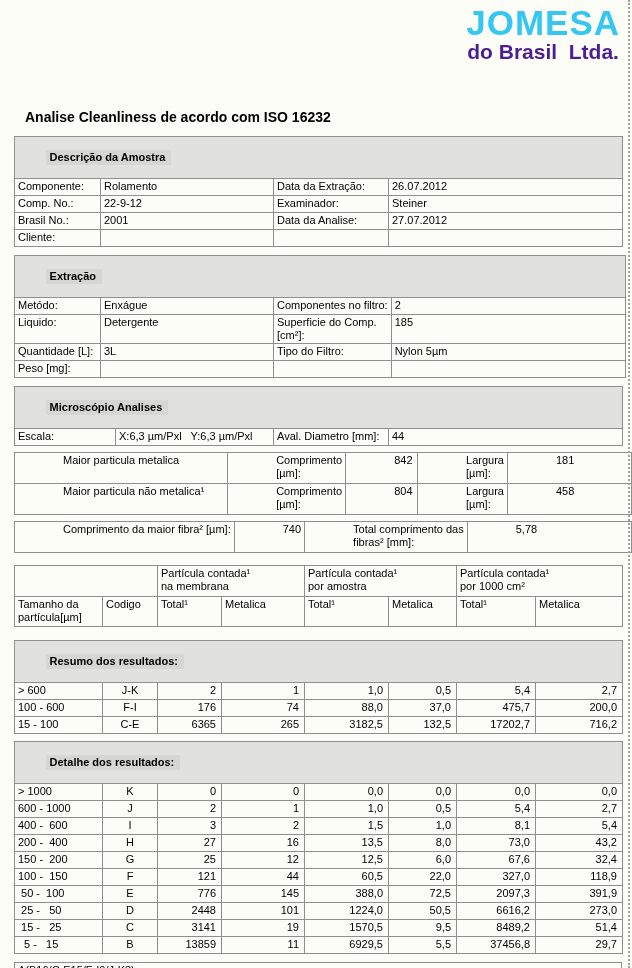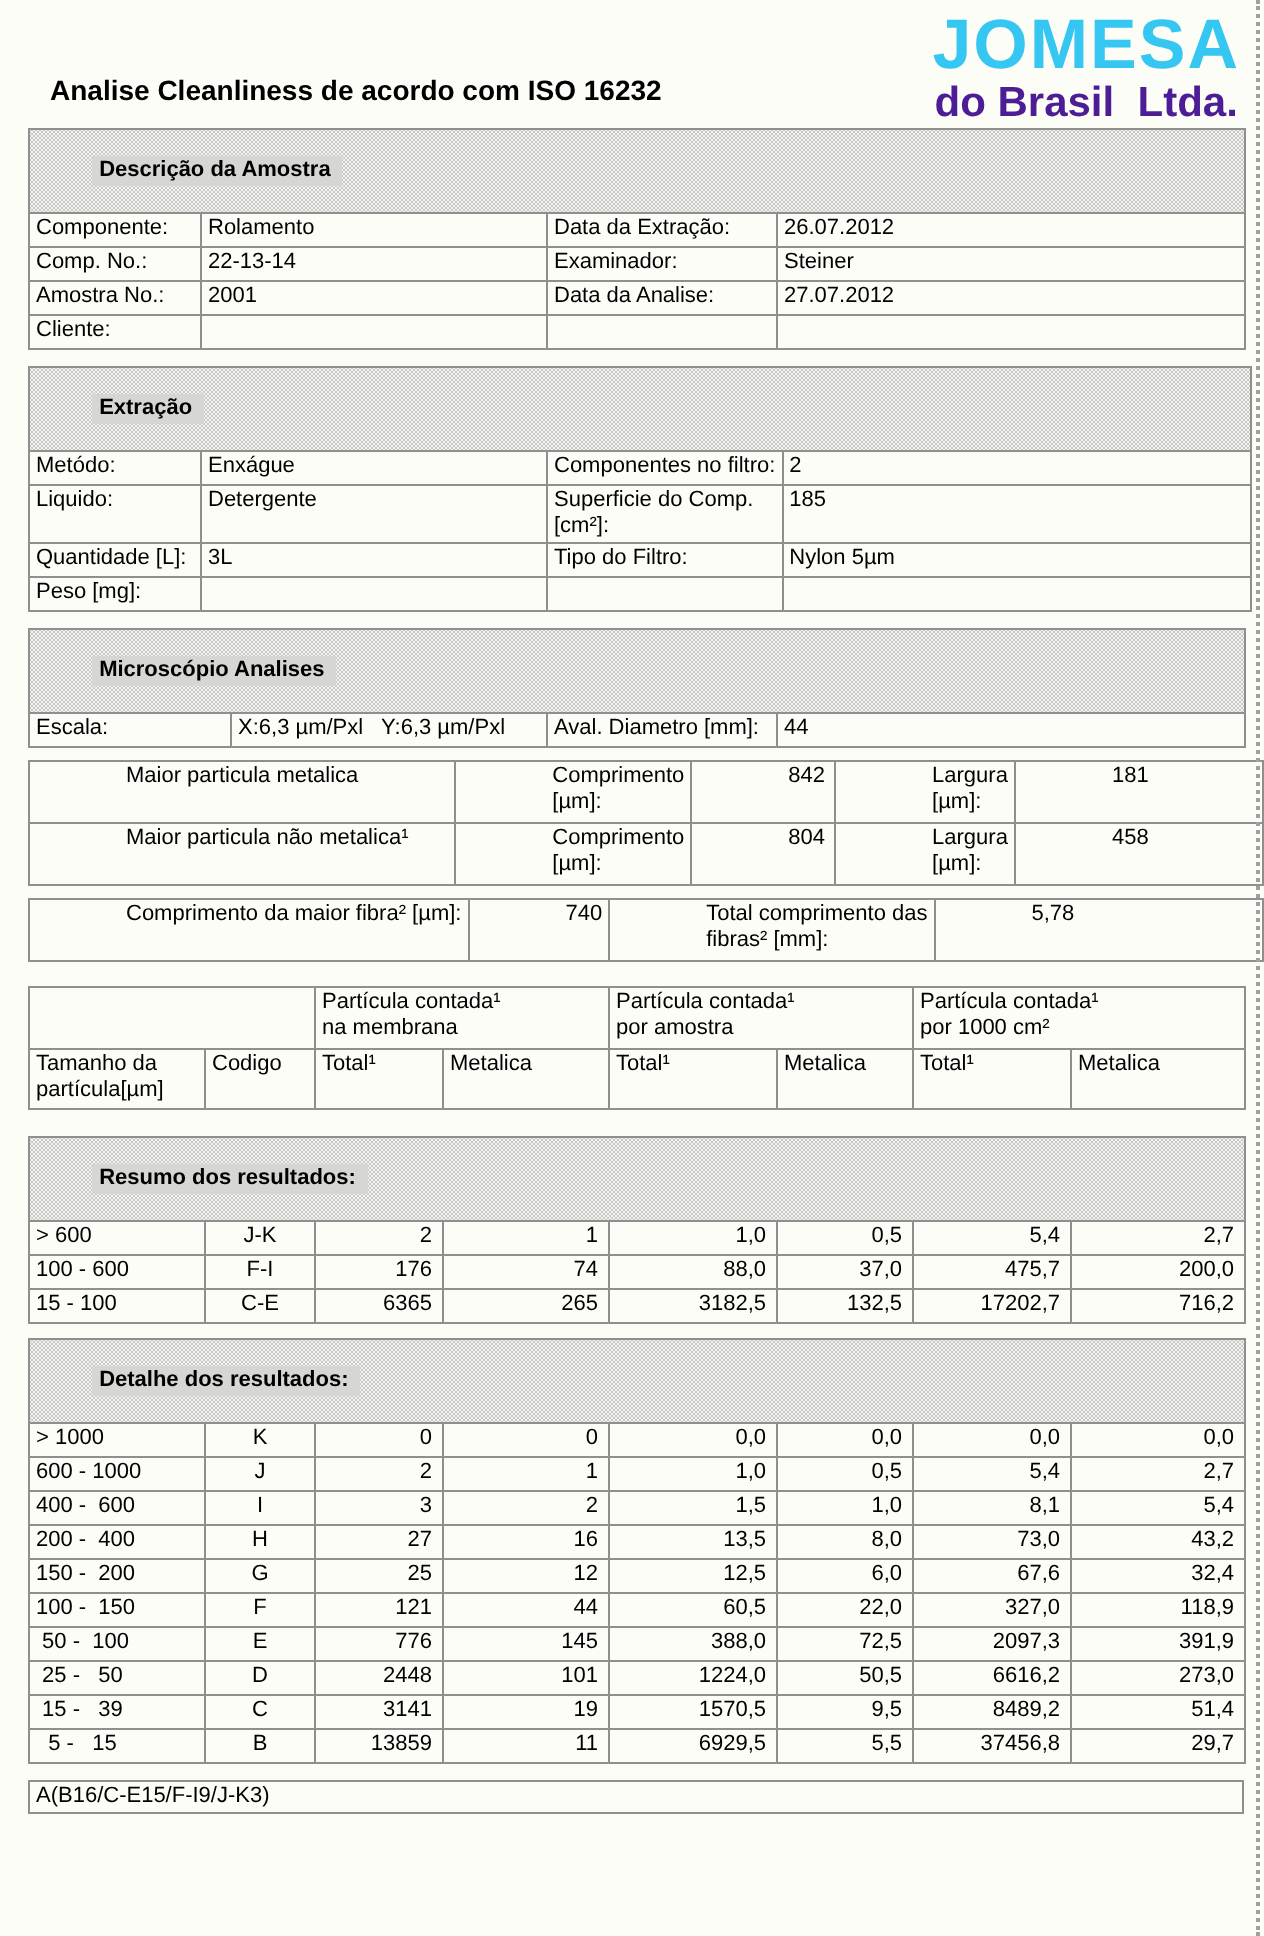--- a/index.html
+++ b/index.html
@@ -13,21 +13,21 @@
   }
   .page-edge {
     position: absolute; top: 0; left: 628px; height: 100%; width: 0;
     border-left: 2px dotted #a0a0a0;
   }
   
   .logo { position: absolute; top: 5px; right: 12px; text-align: center; }
   .logo-main { font-size: 35px; font-weight: bold; letter-spacing: 1px; line-height: 36px; }
   .logo-sub  { font-size: 21px; font-weight: bold; line-height: 22px; white-space: pre; }
   
-  .doc-title { margin: 0 0 11px 25px; padding-top: 37px; font-size: 14px; font-weight: bold; }
+  .doc-title { margin: 0 0 11px 25px; padding-top: 109px; font-size: 14px; font-weight: bold; }
   
   table { border-collapse: collapse; table-layout: fixed; margin-left: 14px; }
   td {
     border: 1px solid #8f8f8f;
     padding: 1px 3px;
     font-size: 11px;
     line-height: 13px;
     white-space: pre;
     overflow: hidden;
     vertical-align: top;
@@ -101,27 +101,27 @@
     <tbody>
   <tr>
     <td>Componente:</td>
     <td>Rolamento</td>
     <td>Data da Extração:</td>
     <td>26.07.2012</td>
   </tr>
 
   <tr>
     <td>Comp. No.:</td>
-    <td>22-13-14</td>
+    <td>22-9-12</td>
     <td>Examinador:</td>
     <td>Steiner</td>
   </tr>
 
   <tr>
-    <td>Amostra No.:</td>
+    <td>Brasil No.:</td>
     <td>2001</td>
     <td>Data da Analise:</td>
     <td>27.07.2012</td>
   </tr>
 
   <tr>
     <td>Cliente:</td>
     <td></td>
     <td></td>
     <td></td>
@@ -438,21 +438,21 @@
     <td class="code">D</td>
     <td class="num">2448</td>
     <td class="num">101</td>
     <td class="num">1224,0</td>
     <td class="num">50,5</td>
     <td class="num">6616,2</td>
     <td class="num">273,0</td>
   </tr>
 
   <tr>
-    <td class="range"> 15 -   39</td>
+    <td class="range"> 15 -   25</td>
     <td class="code">C</td>
     <td class="num">3141</td>
     <td class="num">19</td>
     <td class="num">1570,5</td>
     <td class="num">9,5</td>
     <td class="num">8489,2</td>
     <td class="num">51,4</td>
   </tr>
 
   <tr>

